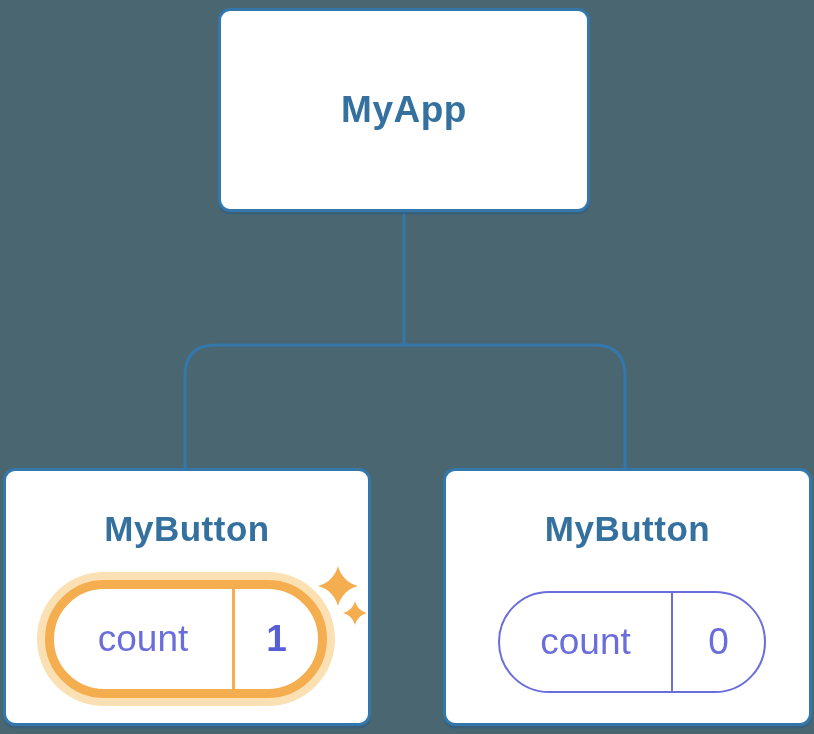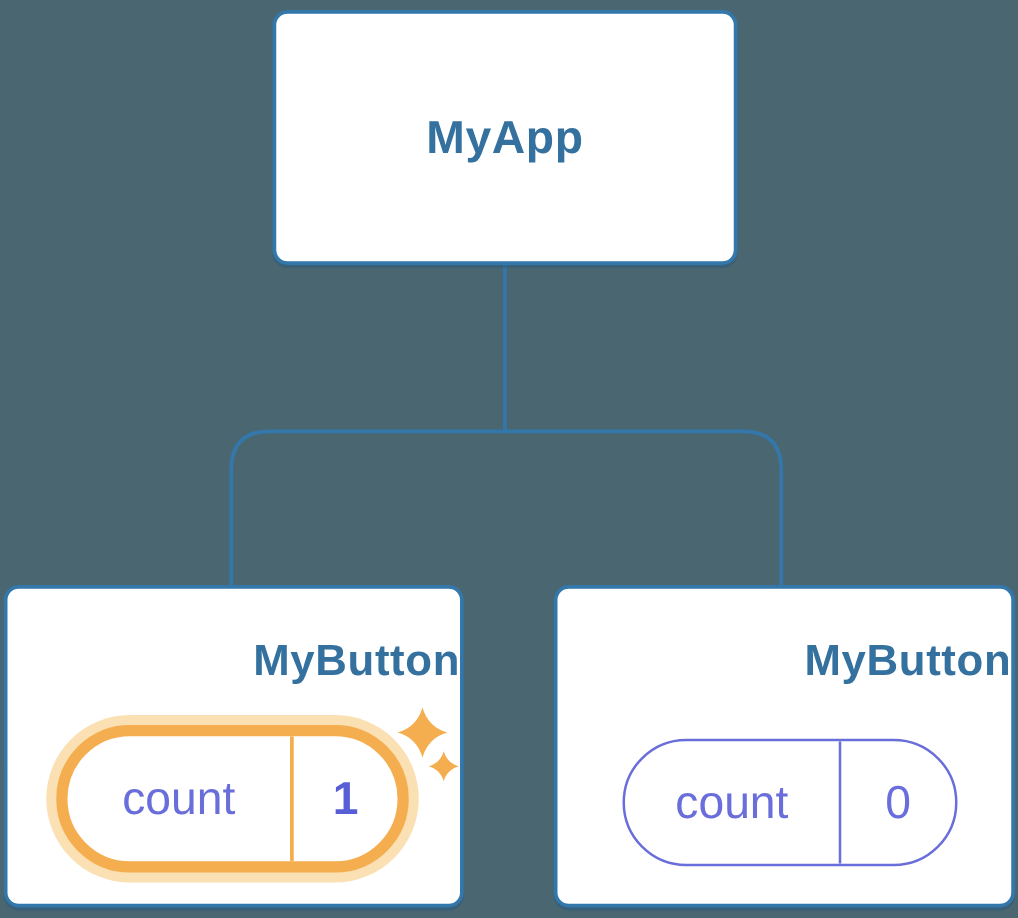--- a/index.html
+++ b/index.html
@@ -44,21 +44,21 @@
     font-size: 37px;
     font-weight: 600;
     letter-spacing: 0.5px;
   }
   .child-card-left  { left: 3px;   top: 468px; width: 368px; height: 258px; }
   .child-card-right { left: 443px; top: 468px; width: 369px; height: 258px; }
   .child-title {
     position: absolute;
     left: 0; right: 0;
     top: 38px;
-    text-align: right;
+    text-align: center;
     color: var(--title-blue, #35719F);
     font-size: 35px;
     font-weight: 600;
     letter-spacing: 0.5px;
   }
   
   .pill-halo {
     position: absolute;
     left: 31px; top: 101px;
     width: 298px; height: 134px;

